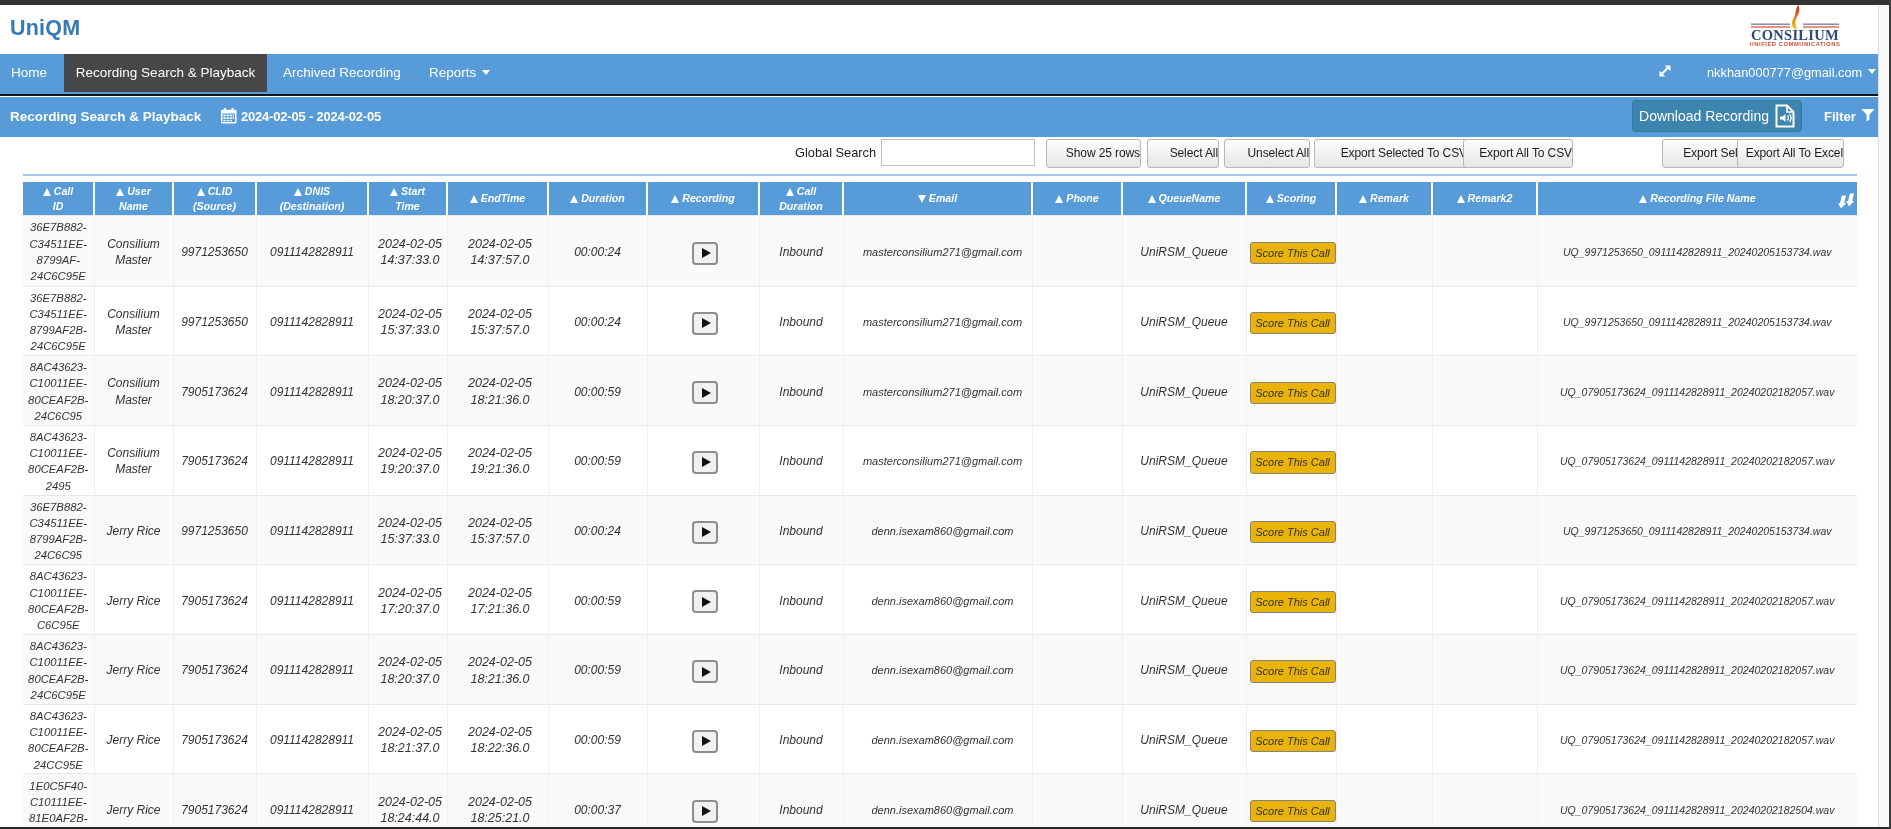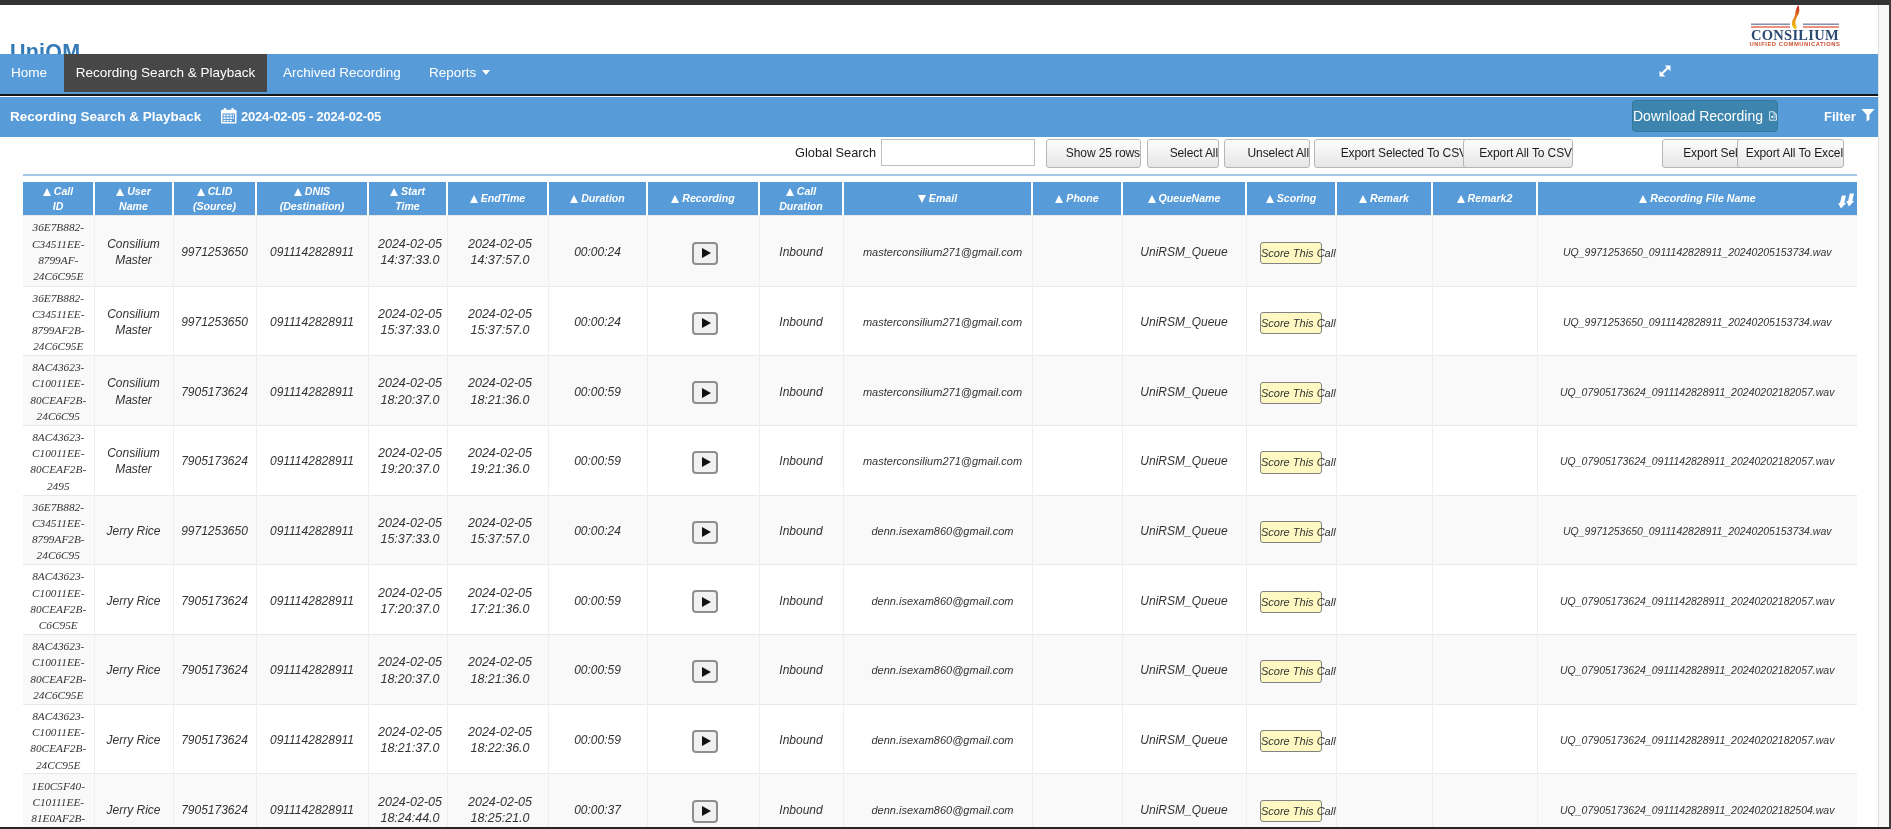--- a/index.html
+++ b/index.html
@@ -3,49 +3,49 @@
 <meta charset="utf-8">
 <style>
 * { margin:0; padding:0; box-sizing:border-box; }
 html,body { width:1891px; height:829px; overflow:hidden; }
 body { position:relative; background:#fff; font-family:"Liberation Sans",sans-serif; }
 .abs { position:absolute; }
 #topbar { left:0; top:0; width:1891px; height:4.5px; background:#333; z-index:30; }
 #track { left:1877.5px; top:4px; width:11px; height:823px; background:#f8f8f8; border-left:1px solid #ddd; z-index:25; }
 #redge { left:1888.5px; top:0; width:2.5px; height:829px; background:#3c3c3c; z-index:31; }
 #botbar { left:0; top:826.5px; width:1891px; height:2.5px; background:#262626; z-index:30; }
-#brand { left:10px; top:16px; font-size:21.5px; font-weight:bold; color:#337ab7; letter-spacing:0.2px;margin-top:24px; }
+#brand { left:10px; top:16px; font-size:21.5px; font-weight:bold; color:#337ab7; letter-spacing:0.2px; }
 #nav { left:0; top:53.5px; width:1877.5px; height:42px; background:#579bd8; border-bottom:2.5px solid #161616; }
 #nav .t { position:absolute; top:0; height:38px; line-height:38px; color:#fff; font-size:13.5px; white-space:nowrap; }
 #navactive { position:absolute; left:64px; top:0; width:203px; height:38px; background:#474747; color:#fff; text-align:center; line-height:38px; font-size:13.5px; white-space:nowrap; }
 #sub { left:0; top:96.5px; width:1877.5px; height:40px; background:#579bd8; }
 #sub .title { position:absolute; left:10px; top:0; height:40px; line-height:40px; color:#fff; font-size:13.5px; font-weight:bold; white-space:nowrap; }
 #dates { position:absolute; left:241px; top:0; height:40px; line-height:40px; color:#fff; font-size:13px; font-weight:bold; letter-spacing:-0.2px; white-space:nowrap; }
-#dlbtn { position:absolute; left:1632px; top:3.5px; width:146px; height:32px; background:#3d85ae; border:1px solid #37799e; border-radius:4px; color:#fff; font-size:14px; display:flex; align-items:center; justify-content:center; white-space:nowrap; }
+#dlbtn { position:absolute; left:1632px; top:3.5px; width:170px; height:32px; background:#3d85ae; border:1px solid #37799e; border-radius:4px; color:#fff; font-size:14px; display:flex; align-items:center; justify-content:center; white-space:nowrap; }
 #filter { position:absolute; left:1824px; top:0; height:40px; line-height:40px; color:#fff; font-size:13px; font-weight:bold; white-space:nowrap; }
 #gslabel { left:795px; top:145px; font-size:12.8px; color:#1c1c1c; }
 #gsinput { left:881px; top:139px; width:154px; height:27px; background:#fff; border:1px solid #bfbfbf; }
 .btn { position:absolute; top:139px; height:28.5px; background:linear-gradient(#fdfdfd,#e6e6e6); border:1px solid #b6b6b6; border-radius:3px; font-size:12px; color:#1c1c1c; text-align:right; line-height:26.5px; white-space:nowrap; letter-spacing:-0.1px; }
 #tabletop { left:23px; top:174px; width:1834px; height:1.5px; background:#a6c8e8; }
 #tbl { position:absolute; left:23px; top:182px; width:1834px; border-collapse:collapse; table-layout:fixed; }
 #tbl th { background:#579bd8; color:#fff; font-style:italic; font-weight:bold; font-size:10.6px; line-height:14.8px; height:33.5px; vertical-align:middle; text-align:center; padding:0 2px; border-left:2px solid #fff; }
 #tbl th:first-child { border-left:none; }
 #tbl td { font-style:italic; font-size:12px; color:#333; line-height:16.3px; text-align:center; vertical-align:middle; padding:2.5px 3px 0; border-left:1px solid #efefef; border-top:1px solid #e8e8e8; }
-#tbl td:first-child { border-left:none;font-family:Liberation Serif, serif; }
+#tbl td:first-child { border-left:none; }
 #tbl td:nth-child(1) { font-size:11.3px; }
 #tbl td:nth-child(5), #tbl td:nth-child(6) { font-size:12.5px; padding-left:8px; }
 #tbl td:nth-child(10) { font-size:11px; padding-left:13px; }
 #tbl td:nth-child(16) { font-size:10.5px; }
 #tbl tr.odd td { background:#f9f9f9; }
 #tbl tr.even td { background:#fff; }
 .up { display:inline-block; width:0; height:0; border-left:4px solid transparent; border-right:4px solid transparent; border-bottom:8px solid #fff; margin-right:3px; vertical-align:-1px; }
 .down { display:inline-block; width:0; height:0; border-left:4px solid transparent; border-right:4px solid transparent; border-top:8px solid #fff; margin-right:3px; vertical-align:-1px; }
 .play { display:inline-block; width:25.5px; height:23px; border:2px solid #8e8e8e; border-radius:4px; background:#f1f1f1; text-align:center; vertical-align:middle; transform:translate(2px,1px); }
 .tri { display:inline-block; width:0; height:0; border-top:5px solid transparent; border-bottom:5px solid transparent; border-left:9px solid #111; margin-top:4.5px; margin-left:2px; }
-.score { display:inline-block; width:62px; height:22.5px; border:1px solid #828282; border-radius:3px; background:#fef9c3; line-height:20.5px; font-size:11px; color:#333; white-space:nowrap; transform:translateY(1px); }
+.score { display:inline-block; width:86px; height:22.5px; border:1px solid #828282; border-radius:3px; background:#eab308; line-height:20.5px; font-size:11px; color:#333; white-space:nowrap; transform:translateY(1px); }
 .caret { display:inline-block; width:0; height:0; border-left:4.5px solid transparent; border-right:4.5px solid transparent; border-top:5px solid #fff; vertical-align:2px; margin-left:6px; }
 #sorticon { left:1834px; top:192px; z-index:5; }
 </style>
 </head>
 <body>
 <div class="abs" id="topbar"></div>
 <div class="abs" id="track"></div>
 <div class="abs" id="redge"></div>
 <div class="abs" id="brand">UniQM</div>
 
@@ -71,20 +71,21 @@
   <div id="navactive">Recording Search &amp; Playback</div>
   <div class="t" style="left:283px;">Archived Recording</div>
   <div class="t" style="left:429px;">Reports<span class="caret"></span></div>
   <svg class="t" style="left:1658px; top:10.5px; height:auto;" width="14" height="14" viewBox="0 0 14 14">
     <g fill="#fff">
       <rect x="5.6" y="2.3" width="2" height="9.4" transform="rotate(45 6.6 7)"></rect>
       <path d="M6.7,1.5 h5.8 v5.8 z"></path>
       <path d="M1.5,6.7 v5.8 h5.8 z"></path>
     </g>
   </svg>
+  <div class="t" style="left:1707px; font-size:12.8px;">nkkhan000777@gmail.com<span class="caret" style="vertical-align:3px;"></span></div>
 </div>
 
 <div class="abs" id="sub">
   <div class="title">Recording Search &amp; Playback</div>
   <svg style="position:absolute; left:221px; top:11.5px;" width="15.5" height="15.5" viewBox="0 0 17 17">
     <rect x="0" y="2" width="17" height="15" rx="1.5" fill="#fff"></rect>
     <rect x="3" y="0" width="2.6" height="4.5" rx="1" fill="#fff"></rect>
     <rect x="11.4" y="0" width="2.6" height="4.5" rx="1" fill="#fff"></rect>
     <rect x="1.6" y="6" width="13.8" height="9.4" fill="#579bd8"></rect>
     <g fill="#fff">

